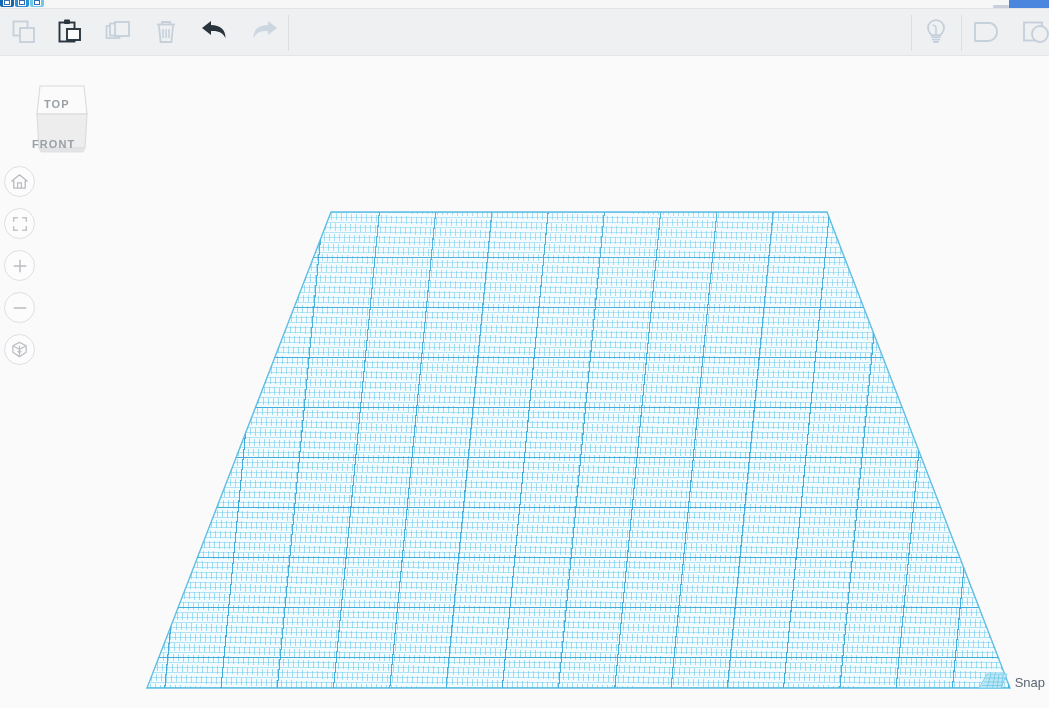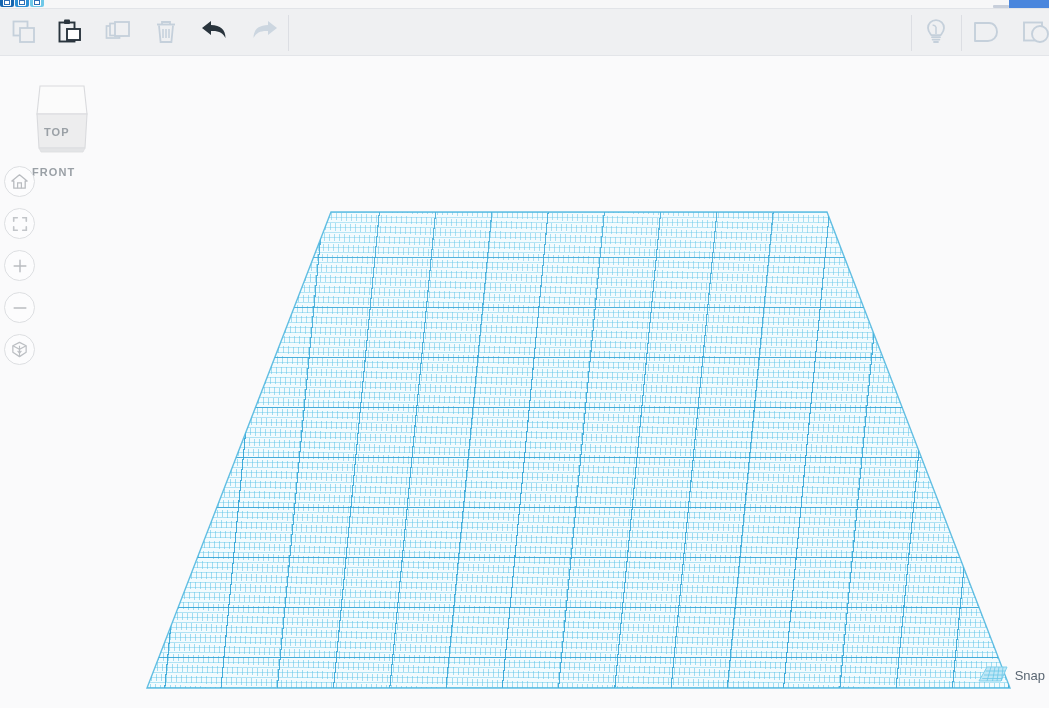--- a/index.html
+++ b/index.html
@@ -115,21 +115,20 @@
   }
   .vc-label {
     position: absolute;
     font-family: "Liberation Sans", sans-serif;
     font-weight: bold;
     font-size: 11px;
     letter-spacing: 1.1px;
     color: #9aa0a6;
     pointer-events: none;
     white-space: nowrap;
-    margin-top: 28px;
   }
   .vc-top-label  { left: 22px; top: 24px; }
   .vc-front-label{ left: 10px; top: 64px; color: #9aa0a6; }
 
   
   .navbtn {
     position: absolute;
     left: 4px;
     width: 31px;
     height: 31px;
@@ -239,21 +238,21 @@
     color: rgba(86,190,228,0.62);
     user-select: none;
     pointer-events: none;
     white-space: nowrap;
   }
 
   
   .snap-wrap {
     position: absolute;
     right: 4px;
-    bottom: 23px;
+    bottom: 16px;
     display: flex;
     align-items: center;
     gap: 7px;
     z-index: 25;
     cursor: pointer;
   }
   .snap-label {
     font-family: "Liberation Sans", sans-serif;
     font-size: 13px;
     color: #5a6672;

